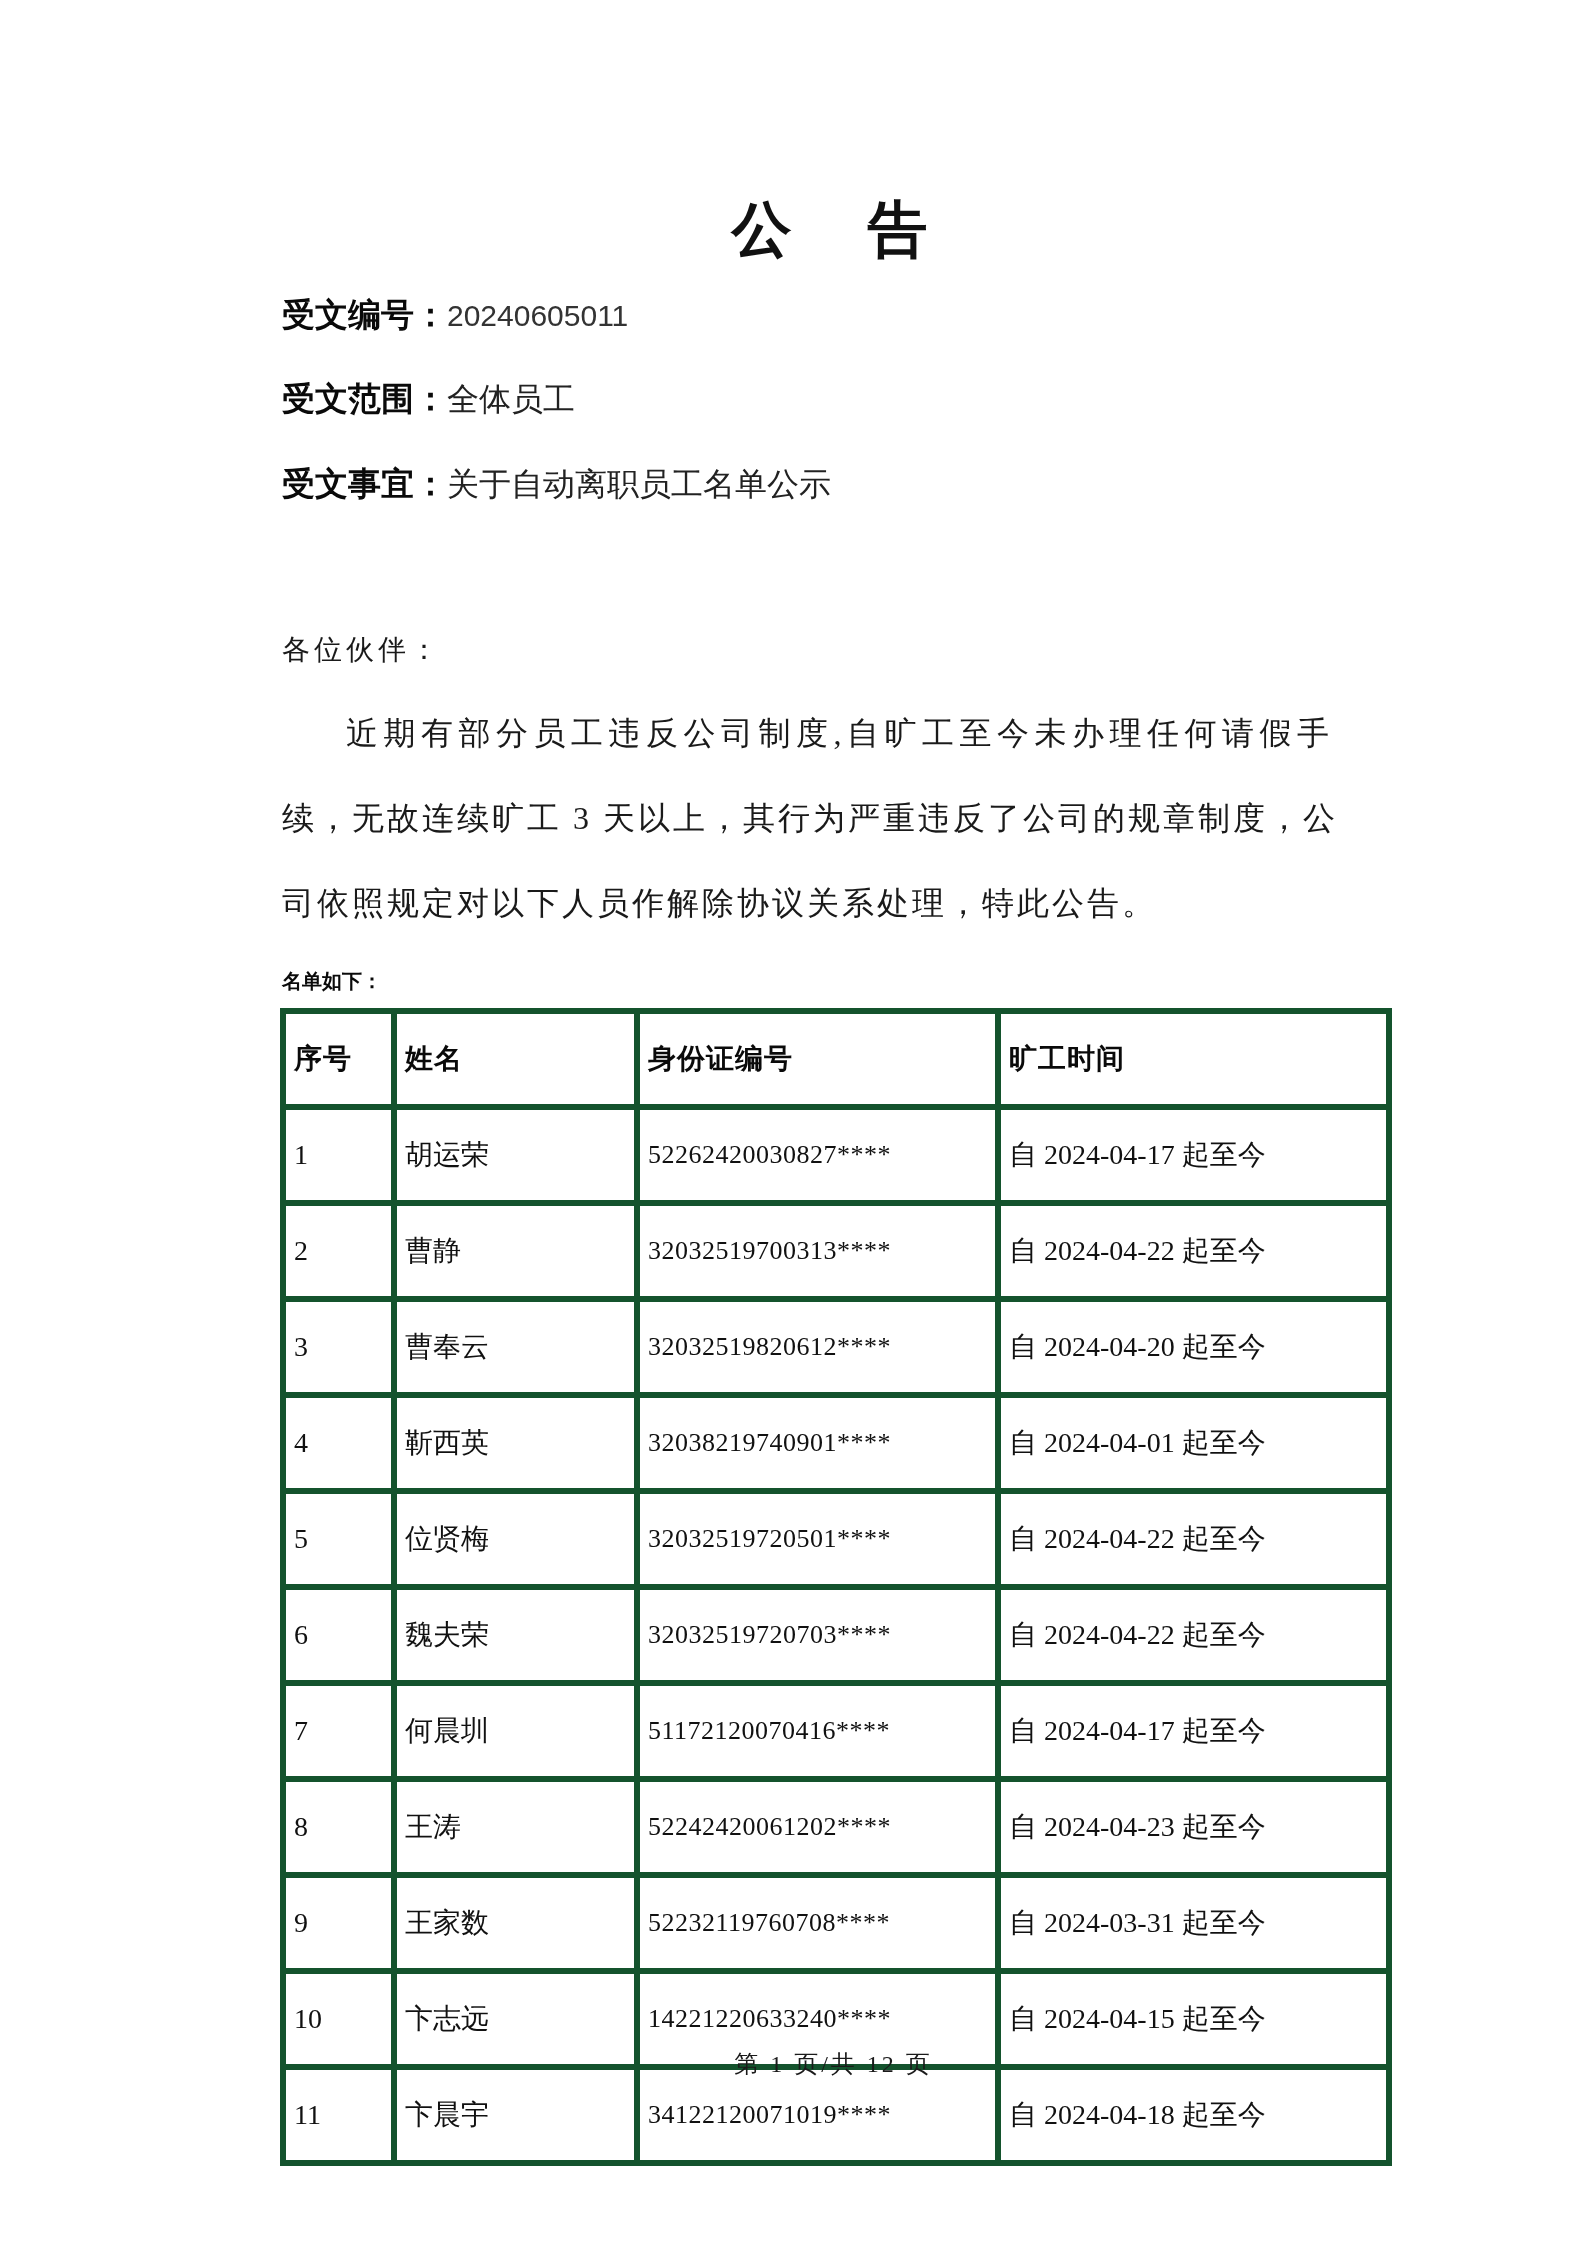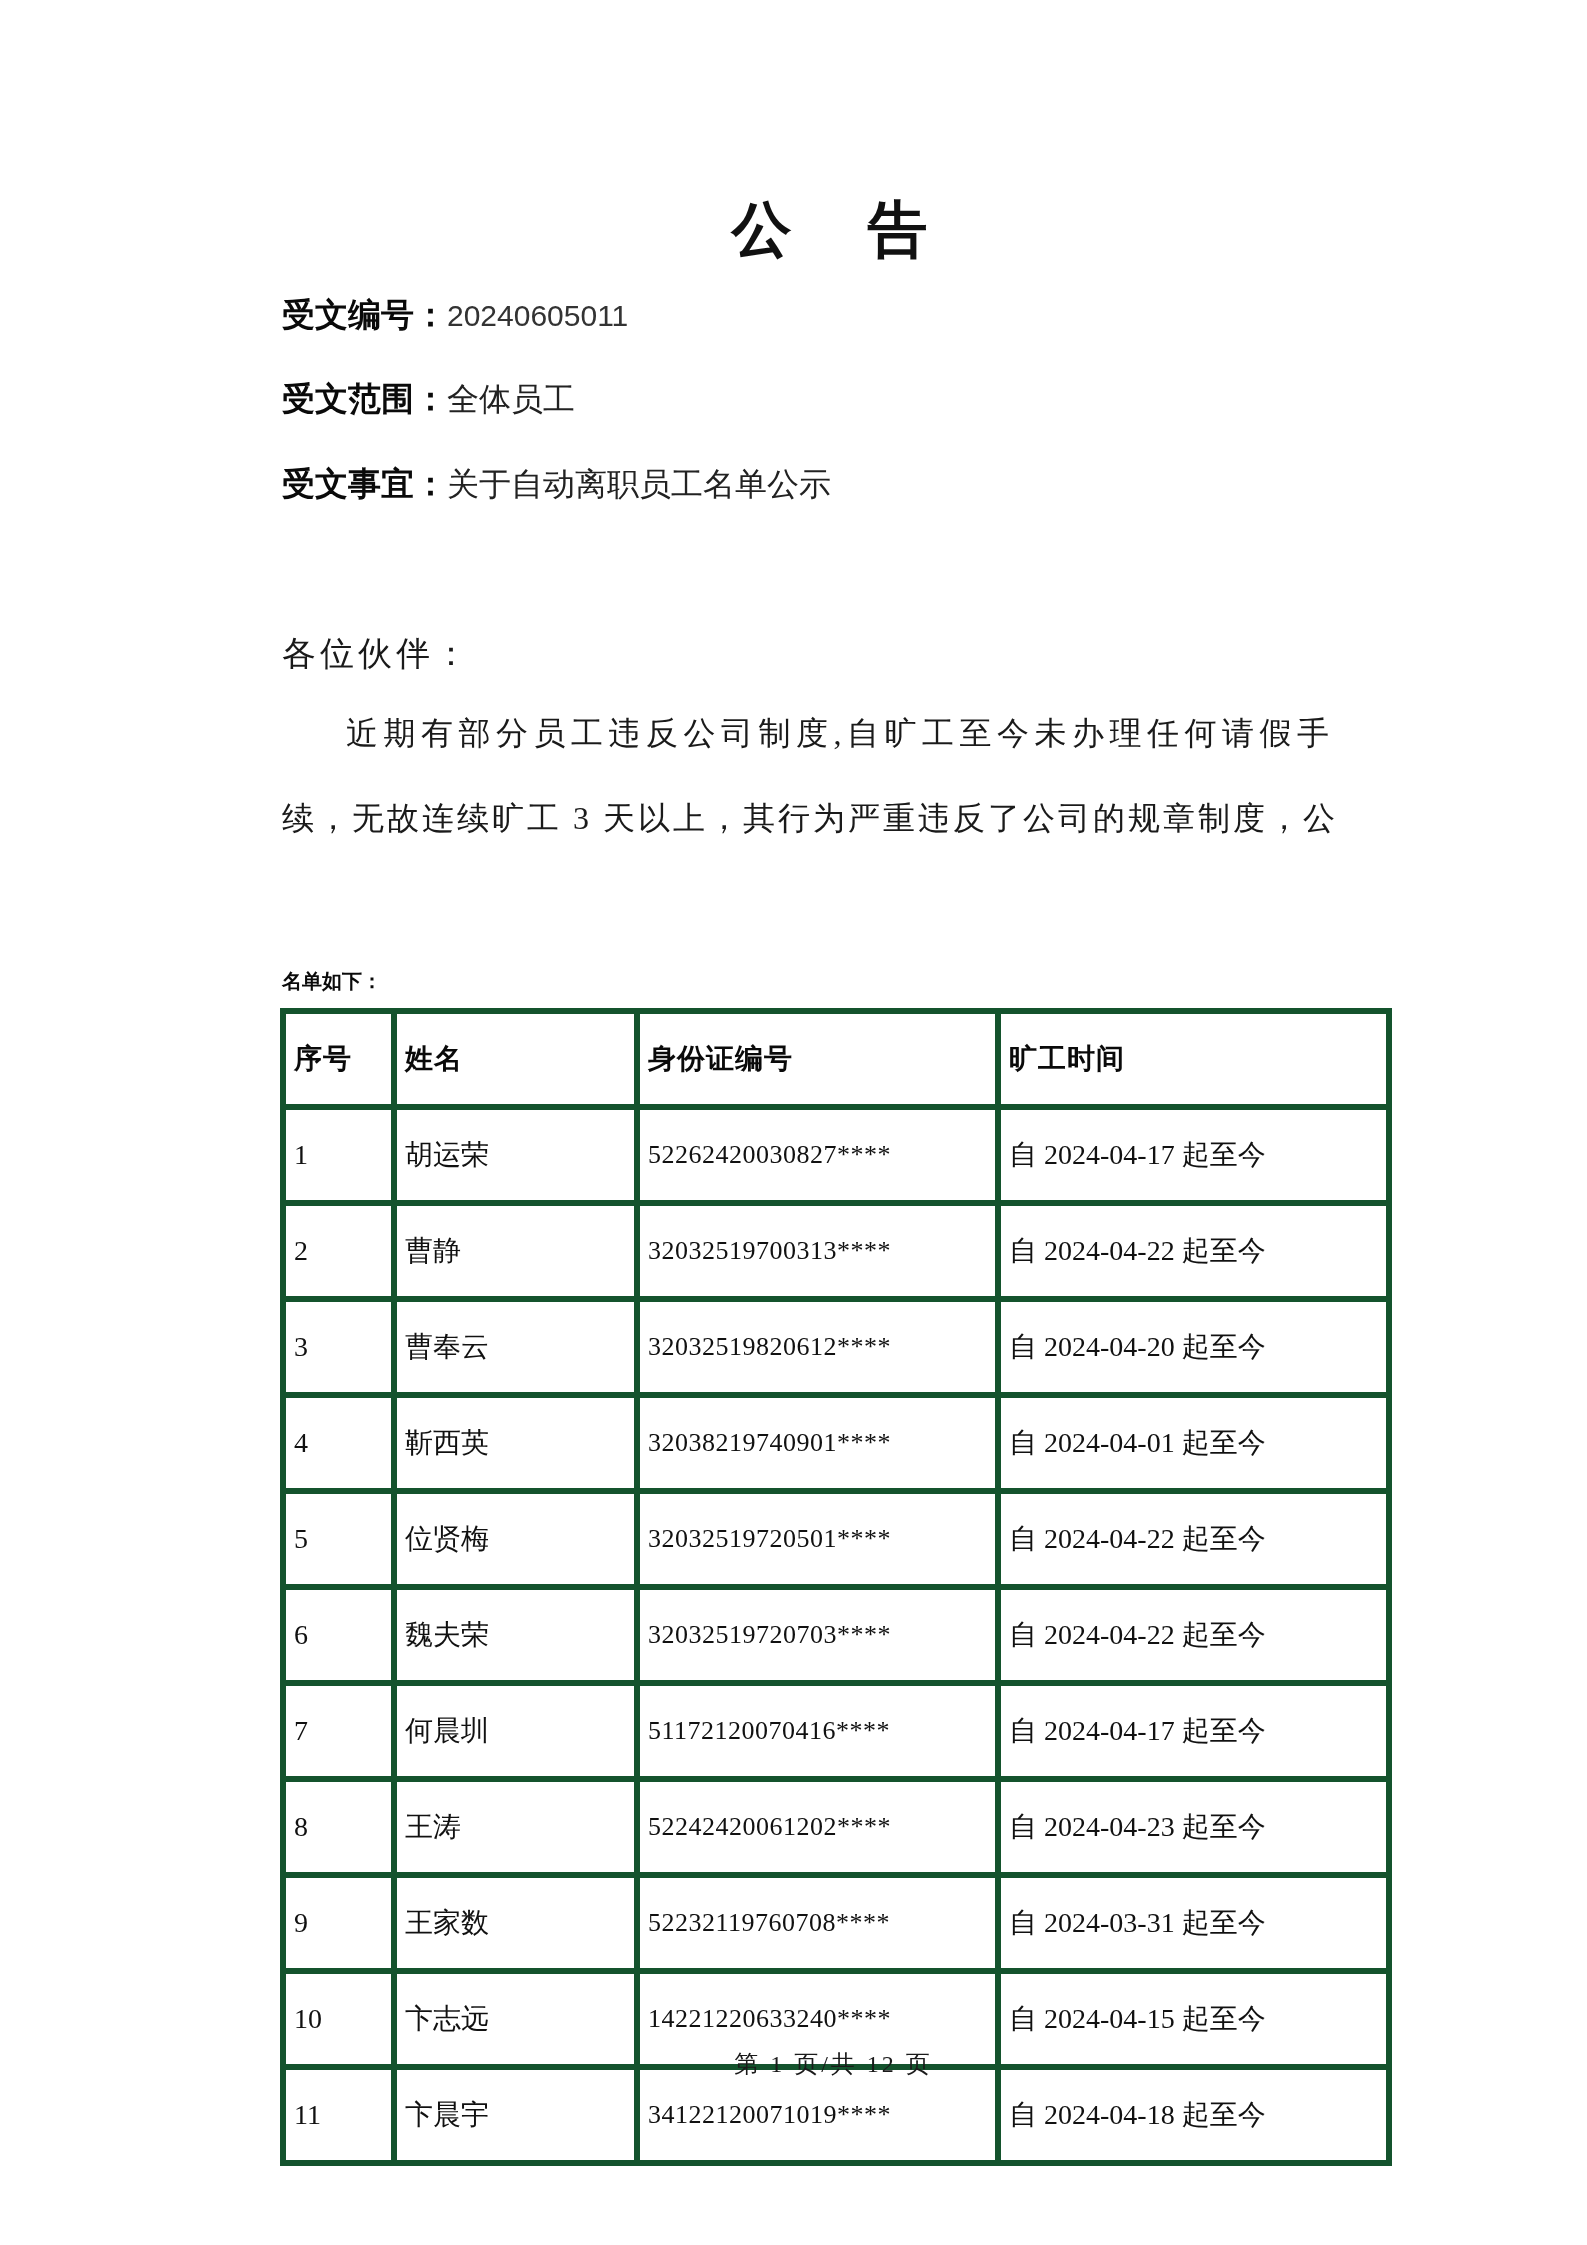--- a/index.html
+++ b/index.html
@@ -21,21 +21,21 @@
   .meta-line{
     position:absolute;left:242px;width:1110px;height:46px;
     font-size:32px;white-space:nowrap;
   }
   .meta-line .label{font-weight:bold;font-size:33px;color:#0a0a0a;}
   .meta-line .value{color:#222;}
   .meta-line .value.numeric{font-family:"Liberation Sans","DejaVu Sans",sans-serif;font-size:30px;color:#333;}
   .m0{top:293px;} .m1{top:377px;} .m2{top:462px;} .m3{top:546px;}
   .salutation{
     position:absolute;left:242px;top:631px;
-    font-size:34px;color:#1a1a1a;letter-spacing:4px;
+    font-size:28px;color:#1a1a1a;letter-spacing:4px;
   }
   .para-line{
     position:absolute;left:242px;width:1106px;
     font-size:32px;color:#1a1a1a;white-space:nowrap;
   }
   .p0{top:712px;padding-left:64px;letter-spacing:5.5px;}
   .p1{top:797px;letter-spacing:3px;}
   .p2{top:882px;letter-spacing:3px;}
   .list-intro{
     position:absolute;left:242px;top:968px;
@@ -95,20 +95,21 @@
     <span class="label">受文事宜：</span><span class="value">关于自动离职员工名单公示</span>
   </div>
   <div class="meta-line m1">
     <span class="label">受文范围：</span><span class="value">全体员工</span>
   </div>
 
   <div class="salutation">各位伙伴：</div>
 
   <div class="para-line p0">近期有部分员工违反公司制度,自旷工至今未办理任何请假手</div>
   <div class="para-line p1">续，无故连续旷工 3 天以上，其行为严重违反了公司的规章制度，公</div>
+  <div class="para-line p2">司依照规定对以下人员作解除协议关系处理，特此公告。</div>
 
   <div class="list-intro">名单如下：</div>
 
   <table class="absentee">
     <colgroup>
       <col style="width:111px">
       <col style="width:243px">
       <col style="width:361px">
       <col style="width:391px">
     </colgroup>

